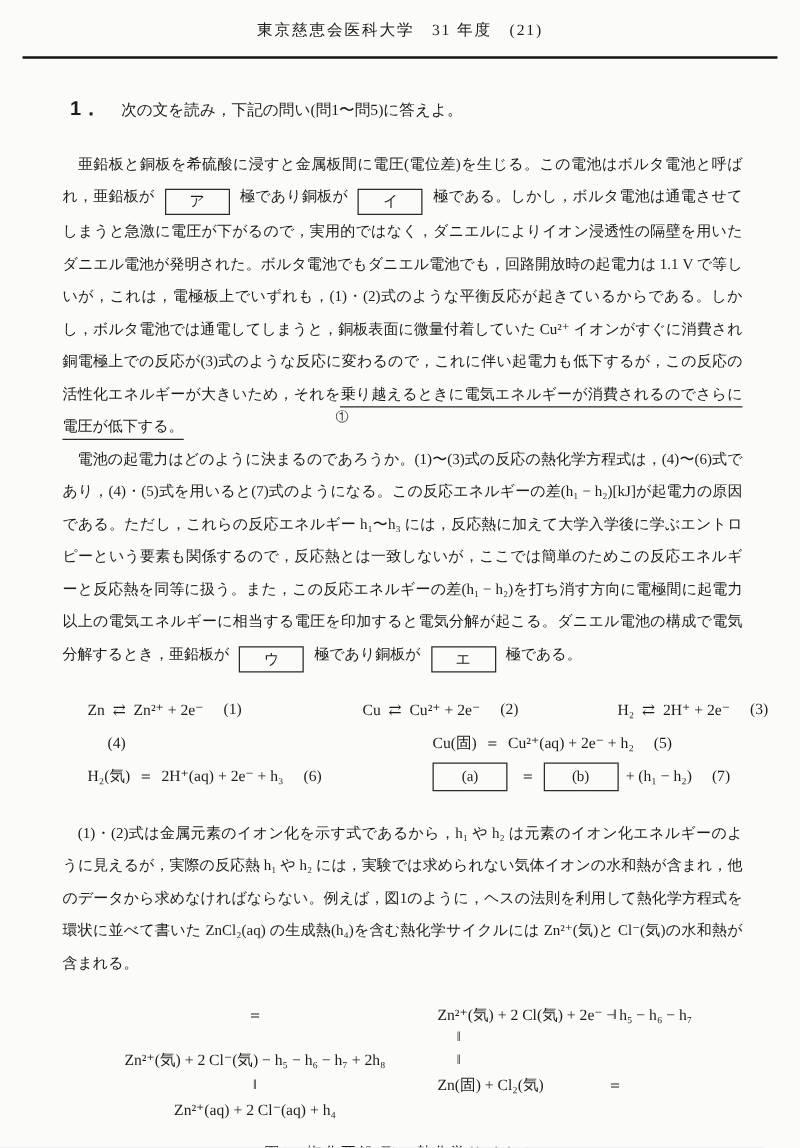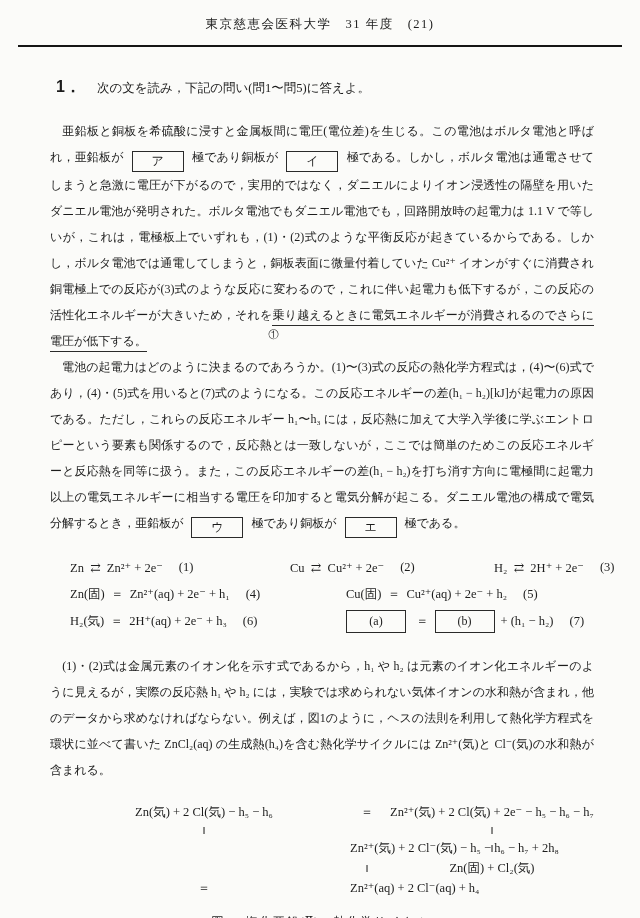--- a/index.html
+++ b/index.html
@@ -88,21 +88,20 @@
         <span class="eq-text">Cu  ⇄  Cu²⁺ + 2e⁻</span>
         <span class="eq-num">(2)</span>
       </span>
       <span class="eq-item">
         <span class="eq-text">H₂  ⇄  2H⁺ + 2e⁻</span>
         <span class="eq-num">(3)</span>
       </span>
     </div>
     <div class="eq-row">
       <span class="eq-item w232">
-        <span class="eq-text">Zn(固)  ＝  Zn²⁺(aq) + 2e⁻ + h₁</span>
         <span class="eq-num">(4)</span>
       </span>
       <span class="eq-item">
         <span class="eq-text">Cu(固)  ＝  Cu²⁺(aq) + 2e⁻ + h₂</span>
         <span class="eq-num">(5)</span>
       </span>
     </div>
     <div class="eq-row">
       <span class="eq-item w232">
         <span class="eq-text">H₂(気)  ＝  2H⁺(aq) + 2e⁻ + h₃</span>
@@ -116,21 +115,20 @@
         <span class="eq-num">(7)</span>
       </span>
     </div>
   </div>
 
   <div class="body-text" style="margin-top:18px;">
     <p class="para"><span>　(1)・(2)式は金属元素のイオン化を示す式であるから，h₁ や h₂ は元素のイオン化エネルギーのように見えるが，実際の反応熱 h₁ や h₂ には，実験では求められない気体イオンの水和熱が含まれ，他のデータから求めなければならない。例えば，図1のように，ヘスの法則を利用して熱化学方程式を環状に並べて書いた ZnCl₂(aq) の生成熱(h₄)を含む熱化学サイクルには Zn²⁺(気)と Cl⁻(気)の水和熱が含まれる。</span></p>
   </div>
 
   <div class="cycle">
-    <span class="cell">Zn(気) + 2 Cl(気) − h₅ − h₆</span>
     <span class="cell">＝</span>
     <span class="cell">Zn²⁺(気) + 2 Cl(気) + 2e⁻ − h₅ − h₆ − h₇</span>
 
     <span class="vbar">‖</span>
     <span></span>
     <span class="vbar">‖</span>
 
     <span></span>
     <span class="cell">Zn²⁺(気) + 2 Cl⁻(気) − h₅ − h₆ − h₇ + 2h₈</span>
 

